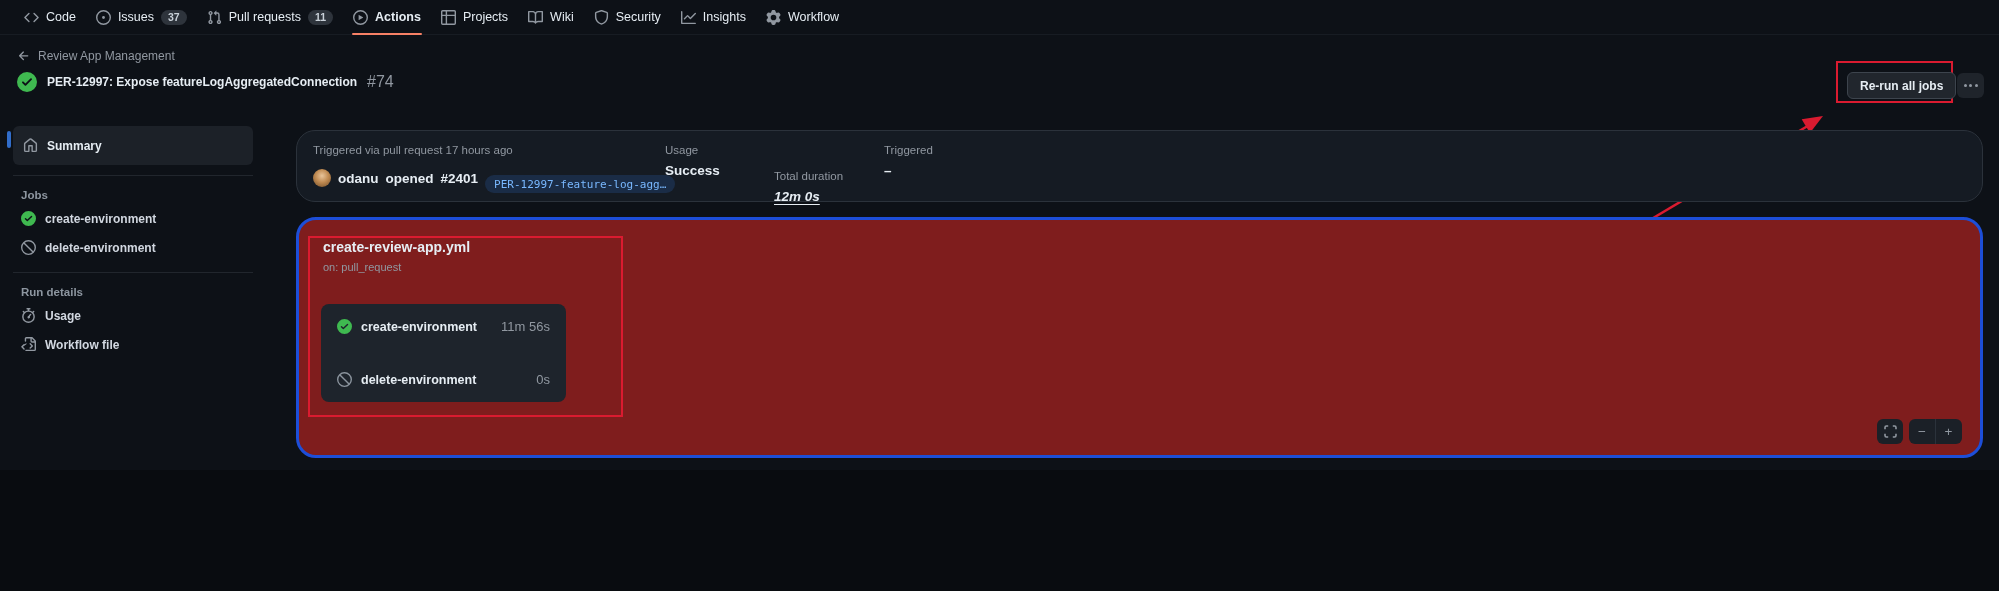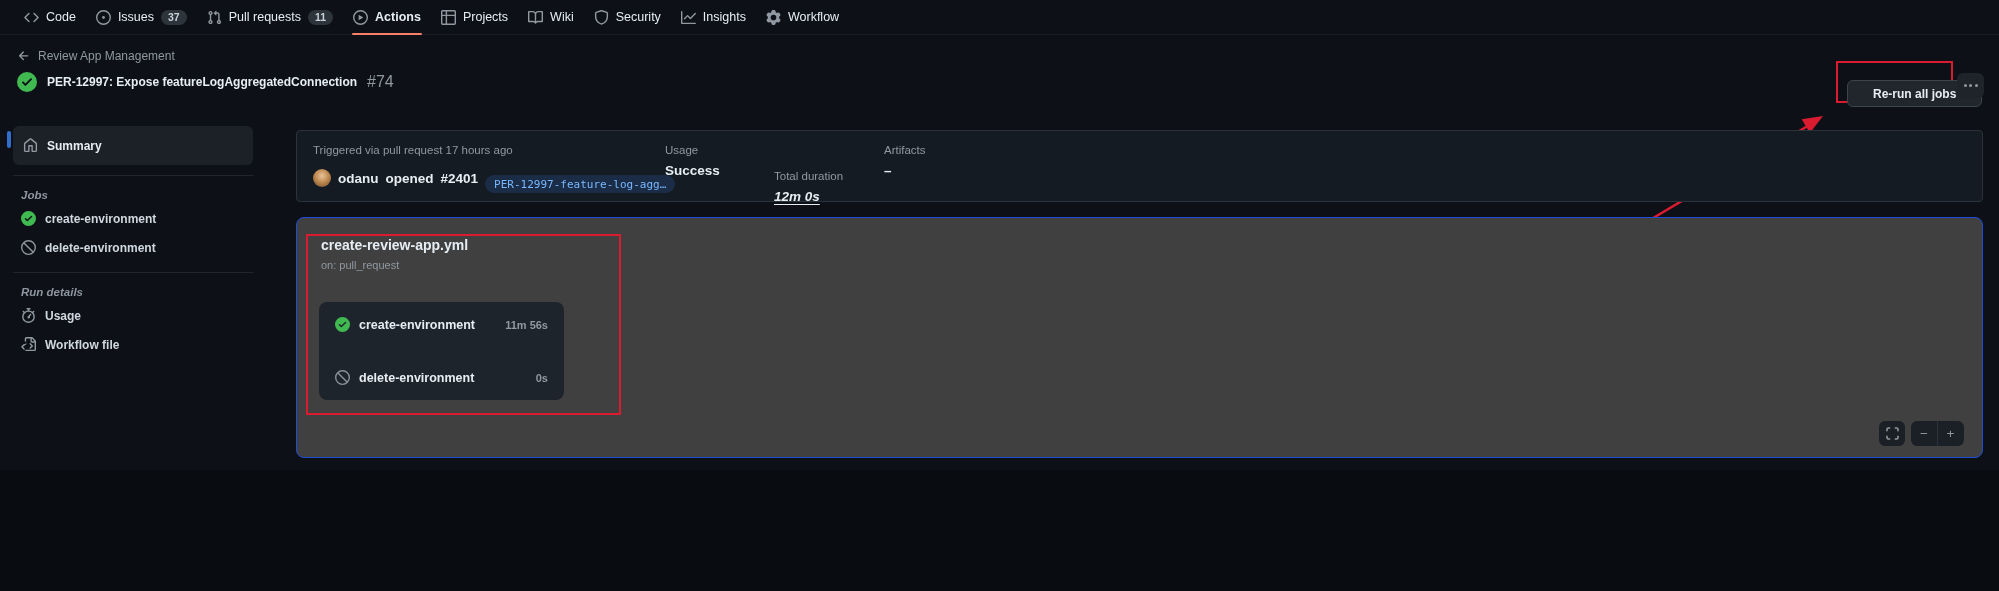--- a/index.html
+++ b/index.html
@@ -27,75 +27,75 @@
   .breadcrumb { position:absolute; left:17px; top:49px; display:flex; align-items:center;
     gap:7px; font-size:12px; color:#9198a1; cursor:pointer; }
   .breadcrumb svg { width:14px; height:14px; fill:#9198a1; }
   .title-row { position:absolute; left:17px; top:72px; display:flex; align-items:center; gap:10px; }
   .title-row .check svg { width:20px; height:20px; fill:#3fb950; display:block; }
   .page-title { font-size:12px; font-weight:700; }
   .run-no { font-size:16px; color:#9198a1; font-weight:400; }
 
   .annot-rerun { position:absolute; left:1836px; top:61px; width:117px; height:42px;
     border:2px solid #da1b30; }
-  .rerun-btn { position:absolute; left:1847px; top:80px; height:27px; padding:0 25px;
+  .rerun-btn { position:absolute; left:1847px; top:72px; height:27px; padding:0 12px;
     display:flex; align-items:center; background:#21262d; border:1px solid #3d444d;
     border-radius:6px; font-size:12px; font-weight:700; color:#e6edf3; cursor:pointer; }
   .kebab-btn { position:absolute; left:1957px; top:73px; width:27px; height:25px;
     border-radius:6px; background:#1f242b; display:flex; align-items:center;
     justify-content:center; gap:2.5px; cursor:pointer; }
   .kebab-btn i { width:3px; height:3px; border-radius:50%; background:#9198a1; }
 
   .annot-arrow { position:absolute; left:1615px; top:106px; }
 
   
   .sidebar { position:absolute; left:0; top:119px; width:266px; }
   .active-bar { position:absolute; left:7px; top:12px; width:4px; height:17px;
     border-radius:2px; background:#316dca; }
   .side-pill { margin:7px 13px 0 13px; height:39px; background:#1c2128; border-radius:6px;
     display:flex; align-items:center; gap:9px; padding:0 10px; font-size:12px;
     font-weight:700; cursor:pointer; }
   .side-pill svg, .side-item svg { width:15px; height:15px; fill:#9198a1; flex:none; }
   .side-divider { height:1px; background:#21262d; margin:10px 13px 0 13px; }
-  .side-sec { margin:13px 0 3px 21px; font-size:11.5px; color:#8d96a0; font-weight:600;font-style:italic; }
+  .side-sec { margin:13px 0 3px 21px; font-size:11.5px; color:#8d96a0; font-weight:600; }
   .side-item { display:flex; align-items:center; gap:9px; margin:0 13px; padding:7px 8px;
     border-radius:6px; font-size:12px; font-weight:600; color:#d1d7e0; cursor:pointer; }
   .side-item svg.ok { fill:#3fb950; }
 
   
   .info-panel { position:absolute; left:296px; top:130px; width:1687px; height:72px;
-    background:#151b23; border:1px solid #2b323b; border-radius:4px;
+    background:#151b23; border:1px solid #2b323b; border-radius:19px;
     display:flex; padding:13px 16px; }
   .col1 { width:352px; } .col2 { width:109px; } .col3 { width:110px;margin-top:26px; } .col4 { flex:1; }
   .col-label { font-size:11.5px; color:#9198a1; }
   .col-value { margin-top:7px; font-size:13.5px; font-weight:700; display:flex;
     align-items:center; gap:7px; }
   .avatar { width:18px; height:18px; border-radius:50%; flex:none;
     background:radial-gradient(circle at 50% 38%, #e8c49a 0%, #c08b52 45%, #6e4a26 100%); }
   .opened-txt { font-weight:600; }
   .branch-badge { font-family:"DejaVu Sans Mono", monospace; font-size:11px; font-weight:400;
     color:#79b8ff; background:rgba(56,139,253,.16); padding:2.5px 9px; border-radius:12px;
     cursor:pointer; white-space:nowrap;margin-top:12px; }
   .dur-link { text-decoration:underline; text-underline-offset:3px; cursor:pointer;font-style:italic; }
 
   
   .graph-panel { position:absolute; left:296px; top:217px; width:1687px; height:241px;
-    background:#404040; border:1px solid #1d4ed8; border-radius:8px; }
+    background:#7f1d1d; border:3px solid #1d4ed8; border-radius:20px; }
   .annot-workflow { position:absolute; left:9px; top:16px; width:315px; height:181px;
     border:2px solid #da1b30; }
   .wf-title { position:absolute; left:24px; top:19px; font-size:14px; font-weight:700; }
   .wf-on { position:absolute; left:24px; top:41px; font-size:11px; color:#9198a1; }
   .job-card { position:absolute; left:22px; top:84px; width:245px; height:98px;
     background:#1e242c; border-radius:8px; padding:15px 16px; display:flex;
     flex-direction:column; justify-content:space-between; }
   .job-row { display:flex; align-items:center; gap:9px; font-size:12.5px; font-weight:700;
     cursor:pointer; }
   .job-row svg { width:15px; height:15px; flex:none; }
   .job-row svg.ok { fill:#3fb950; } .job-row svg.skip { fill:#8b949e; }
-  .job-dur { margin-left:auto; font-size:11px; color:#9198a1; font-weight:700; }
+  .job-dur { margin-left:auto; font-size:13px; color:#9198a1; font-weight:400; }
   .graph-controls { position:absolute; right:18px; bottom:11px; display:flex; gap:6px; }
   .ctl { background:#1b2027; border-radius:6px; height:25px; display:flex;
     align-items:center; justify-content:center; color:#9198a1; cursor:pointer; }
   .ctl-fit { width:26px; }
   .ctl-fit svg { width:13px; height:13px; stroke:#9198a1; fill:none; stroke-width:1.6; }
   .ctl-zoom { width:53px; padding:0; }
   .ctl-zoom span { width:26px; text-align:center; font-size:13.5px; line-height:25px; }
   .ctl-zoom span:first-child { border-right:1px solid #2b323b; }
 </style>
 </head>
@@ -246,21 +246,21 @@
     <div class="col-label">Usage</div>
     <div class="col-value">Success</div>
   </div>
   <div class="col3">
     <div class="col-label">Total duration</div>
     <div class="col-value">
         <span class="dur-link">12m 0s</span>
       </div>
   </div>
   <div class="col4">
-    <div class="col-label">Artifacts</div>
+    <div class="col-label">Triggered</div>
     <div class="col-value">–</div>
   </div>
 </section>
 
 <section class="graph-panel">
   <div class="annot-workflow"></div>
   <div class="wf-title">create-review-app.yml</div>
   <div class="wf-on">on: pull_request</div>
 
   <div class="job-card">

